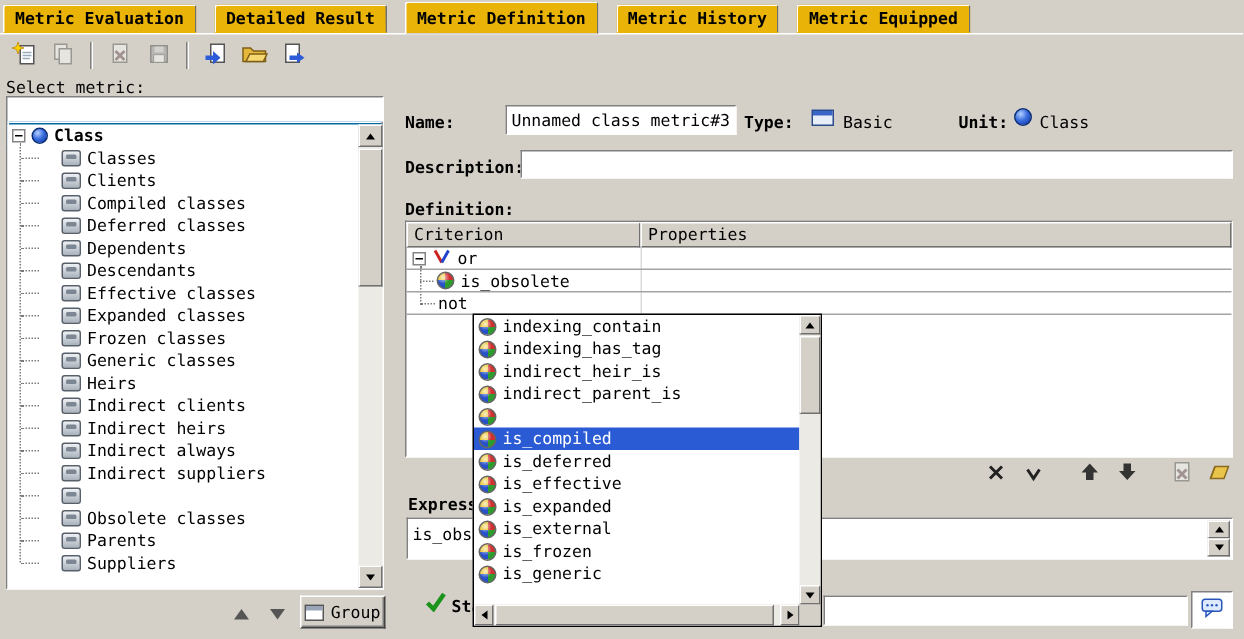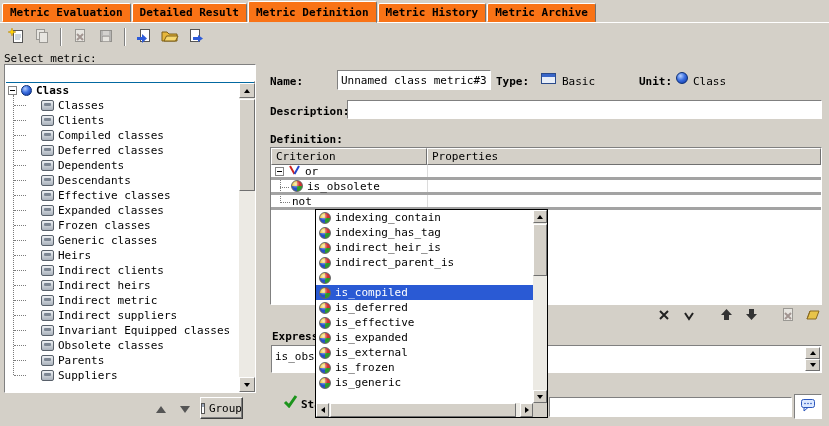--- a/index.html
+++ b/index.html
@@ -2,21 +2,21 @@
 <html><head>
 <meta charset="utf-8">
 <style>
   *{box-sizing:border-box;margin:0;padding:0}
   html,body{width:829px;height:426px}
   body{background:#d4d0c8;font-family:"DejaVu Sans Mono",monospace;font-size:11px;color:#000;overflow:hidden}
   .app{position:relative;width:829px;height:426px;background:#d4d0c8}
 
   
   .tabbar{position:absolute;left:0;top:0;width:829px;height:23px;display:flex;align-items:flex-end;padding-left:2px;border-bottom:1px solid #fff}
-  .tab{height:19px;display:flex;align-items:center;padding:0 7px;font-weight:bold;background:#f97316;border:1px solid;border-color:#fff #707070 transparent #fff;border-top-left-radius:2px;border-top-right-radius:2px;margin-right:1px;cursor:default;white-space:nowrap}
+  .tab{height:19px;display:flex;align-items:center;padding:0 7px;font-weight:bold;background:#eab308;border:1px solid;border-color:#fff #707070 transparent #fff;border-top-left-radius:2px;border-top-right-radius:2px;margin-right:12px;cursor:default;white-space:nowrap}
   .tab.active{height:22px;z-index:2;margin-bottom:-1px;border-bottom:1px solid #d4d0c8}
 
   
   .toolbar{position:absolute;left:0;top:24px;width:829px;height:26px;display:flex;align-items:center;padding-left:4px;gap:2px}
   .tb{width:24px;height:24px;border:none;background:transparent;display:flex;align-items:center;justify-content:center;padding:0}
   .tb.dis svg{opacity:.45;filter:grayscale(.85)}
   .tsep{width:2px;height:18px;border-left:1px solid #808080;border-right:1px solid #fff;margin:0 4px}
 
   
   .select-label{position:absolute;left:4px;top:52px;font-weight:normal}
@@ -47,41 +47,41 @@
   .tri{width:0;height:0}
   .tri.up{border-left:3px solid transparent;border-right:3px solid transparent;border-bottom:4px solid #000}
   .tri.down{border-left:3px solid transparent;border-right:3px solid transparent;border-top:4px solid #000}
   .tri.left{border-top:3px solid transparent;border-bottom:3px solid transparent;border-right:4px solid #000}
   .tri.right{border-top:3px solid transparent;border-bottom:3px solid transparent;border-left:4px solid #000}
 
   
   .nav-btn{position:absolute;top:399px;width:22px;height:20px;border:none;background:transparent;display:flex;align-items:center;justify-content:center;padding:0}
   .nav-btn .tri.up{border-left-width:5px;border-right-width:5px;border-bottom:7px solid #555}
   .nav-btn .tri.down{border-left-width:5px;border-right-width:5px;border-top:7px solid #555}
-  .group-btn{position:absolute;left:200px;top:397px;width:43px;height:22px;background:#d4d0c8;border:1px solid;border-color:#fff #404040 #404040 #fff;box-shadow:inset -1px -1px 0 #808080;display:flex;align-items:center;justify-content:center;gap:4px;font-family:inherit;font-size:11px;padding:0}
+  .group-btn{position:absolute;left:200px;top:397px;width:57px;height:22px;background:#d4d0c8;border:1px solid;border-color:#fff #404040 #404040 #fff;box-shadow:inset -1px -1px 0 #808080;display:flex;align-items:center;justify-content:center;gap:4px;font-family:inherit;font-size:11px;padding:0}
   .grp-ico{width:13px;height:11px;border:1px solid #555;background:#fff}
   .grp-ico::before{content:"";display:block;height:3px;background:#9aa6b8}
 
   
   .lbl{position:absolute;font-weight:bold;white-space:nowrap}
   .val{position:absolute;white-space:nowrap}
   .tinput{position:absolute;background:#fff;border:1px solid;border-color:#808080 #fff #fff #808080;font-family:inherit;font-size:11px;padding:2px 3px;color:#000}
   .win-ico{position:absolute;width:15px;height:11px;border:1px solid #2a4a8a;background:#e8eef8}
   .win-ico::before{content:"";display:block;height:3px;background:#3a66c8}
   .unit-ball{position:absolute;left:676px;top:72px;width:12px;height:12px}
 
   
   .def-panel{position:absolute;left:270px;top:147px;width:552px;height:158px;background:#fff;border:1px solid;border-color:#808080 #fff #fff #808080}
   .def-header{display:flex;height:17px}
   .def-h{background:#d4d0c8;border:1px solid;border-color:#fff #707070 #707070 #fff;display:flex;align-items:center;padding-left:4px}
   .def-h1{width:156px}
   .def-h2{flex:1}
   .def-body{position:absolute;left:0;top:17px;right:0;bottom:0}
   .def-colline{position:absolute;left:156px;top:0;bottom:0;width:1px;background:#dcdcdc}
-  .def-row{height:15px;display:flex;align-items:center;position:relative;border-bottom:3px solid #a3a3a3;gap:4px}
+  .def-row{height:15px;display:flex;align-items:center;position:relative;border-bottom:1px solid #a3a3a3;gap:4px}
   .def-row.r-or{padding-left:4px}
   .def-row.r-obs{padding-left:20px}
   .def-row.r-obs::before{content:"";position:absolute;left:9px;top:7px;width:9px;border-top:1px dotted #7b7b7b}
   .def-row.r-not{padding-left:21px}
   .def-row.r-not::before{content:"";position:absolute;left:9px;top:7px;width:10px;border-top:1px dotted #7b7b7b}
   .def-vline{position:absolute;left:9px;top:12px;height:26px;width:0;border-left:1px dotted #7b7b7b}
 
   .def-actions{position:absolute;left:600px;top:308px;width:222px;height:16px;display:flex;align-items:center;justify-content:flex-end;gap:7px}
   .act{width:18px;height:16px;border:none;background:transparent;display:flex;align-items:center;justify-content:center;padding:0}
   .act.dis svg{opacity:.45;filter:grayscale(.85)}
@@ -129,21 +129,21 @@
 
       <div class="tab active">
         <span>Metric Definition</span>
       </div>
 
       <div class="tab">
         <span>Metric History</span>
       </div>
 
       <div class="tab">
-        <span>Metric Archive</span>
+        <span>Metric Equipped</span>
       </div>
     </div>
 
   <div class="toolbar">
     <button class="tb">
         <span><svg width="17" height="16" viewBox="0 0 17 16">
             <rect x="5.5" y="2.5" width="9" height="12" fill="#fff" stroke="#555"></rect>
             <line x1="7" y1="7" x2="13" y2="7" stroke="#9ab"></line>
             <line x1="7" y1="9" x2="13" y2="9" stroke="#9ab"></line>
             <line x1="7" y1="11" x2="12" y2="11" stroke="#9ab"></line>
@@ -269,31 +269,30 @@
             <span>Indirect clients</span>
           </div>
 
           <div class="tree-row child">
             <span class="metric-ico"></span>
             <span>Indirect heirs</span>
           </div>
 
           <div class="tree-row child">
             <span class="metric-ico"></span>
-            <span>Indirect metric</span>
+            <span>Indirect always</span>
           </div>
 
           <div class="tree-row child">
             <span class="metric-ico"></span>
             <span>Indirect suppliers</span>
           </div>
 
           <div class="tree-row child">
             <span class="metric-ico"></span>
-            <span>Invariant Equipped classes</span>
           </div>
 
           <div class="tree-row child">
             <span class="metric-ico"></span>
             <span>Obsolete classes</span>
           </div>
 
           <div class="tree-row child">
             <span class="metric-ico"></span>
             <span>Parents</span>

